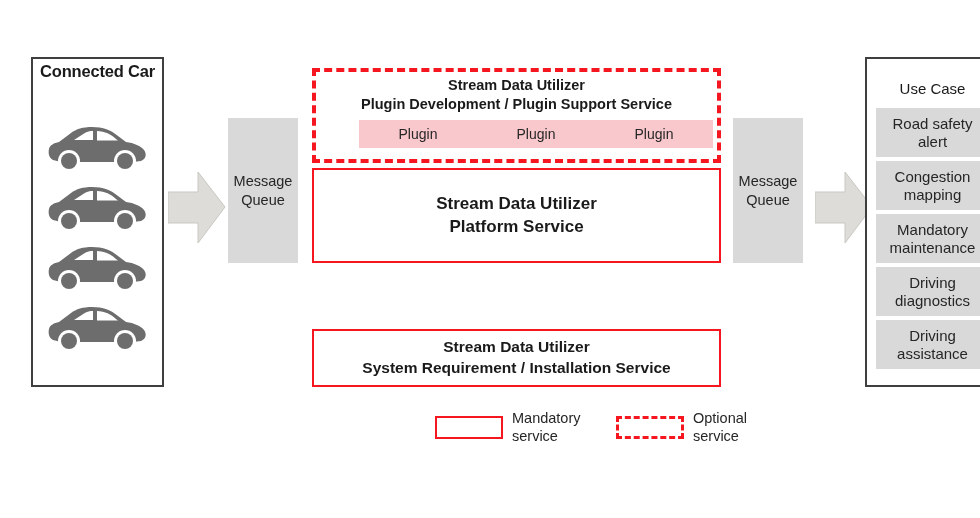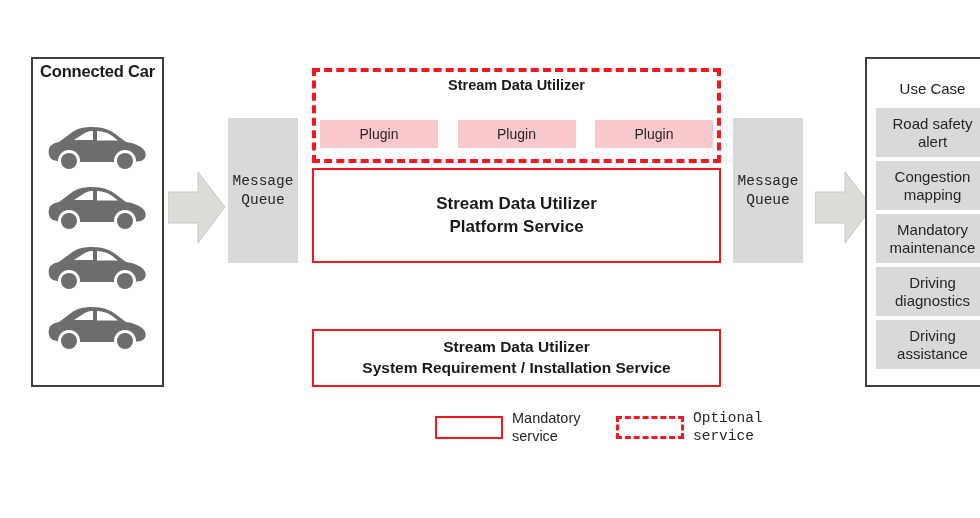--- a/index.html
+++ b/index.html
@@ -63,21 +63,20 @@
     background: #d9d9d9;
     top: 118px;
     height: 145px;
     display: flex;
     align-items: center;
     justify-content: center;
     text-align: center;
     font-size: 14.5px;
     line-height: 1.25;
     color: #262626;
-    font-family: Liberation Mono, monospace;
   }
   #mq-left  { left: 203px; }
   #mq-right { left: 708px; }
 
   
   #plugin-service-box {
     left: 287px; top: 68px;
     width: 409px; height: 95px;
     border: 4px dashed #f5161f;
     background: #ffffff;
@@ -88,21 +87,21 @@
     text-align: center;
     font-size: 14.5px;
     font-weight: bold;
     line-height: 1.32;
     color: #1a1a1a;
   }
   #plugin-row {
     left: 295px; top: 120px;
     width: 393px; height: 28px;
     display: flex;
-    justify-content: space-between;
+    justify-content: flex-end;
   }
   .plugin-chip {
     width: 118px;
     height: 28px;
     background: #f9c8cd;
     display: flex;
     align-items: center;
     justify-content: center;
     font-size: 14px;
     color: #262626;
@@ -196,21 +195,21 @@
     width: 530px; height: 45px;
   }
   .legend-entry {
     position: absolute;
     display: flex;
     align-items: center;
     gap: 9px;
     top: 4px;
   }
   #legend-mandatory { left: 0px; padding-left: 6px; }
-  #legend-optional  { left: 187px; font-family: Liberation Mono, monospace; }
+  #legend-optional  { left: 187px; }
   #legend-customer  { left: 370px; }
 
   .swatch-solid {
     width: 68px; height: 23px;
     border: 2.5px solid #f5161f;
     background: #ffffff;
     box-sizing: border-box;
   }
   .swatch-dashed {
     width: 68px; height: 23px;
@@ -290,20 +289,21 @@
 Queue</span>
   </div>
   <div class="abs mq-box" id="mq-right">
     <span style="white-space:pre-line">Message
 Queue</span>
   </div>
 
   <div class="abs" id="plugin-service-box"></div>
   <div class="abs" id="plugin-service-title">
     <div>Stream Data Utilizer</div>
+    <div>Plugin Development / Plugin Support Service</div>
   </div>
   <div class="abs" id="plugin-row">
     <div class="plugin-chip">Plugin</div>
     <div class="plugin-chip">Plugin</div>
     <div class="plugin-chip">Plugin</div>
   </div>
 
   <div class="abs" id="platform-service-box">
     <div id="platform-service-text">
       <div>Stream Data Utilizer</div>

